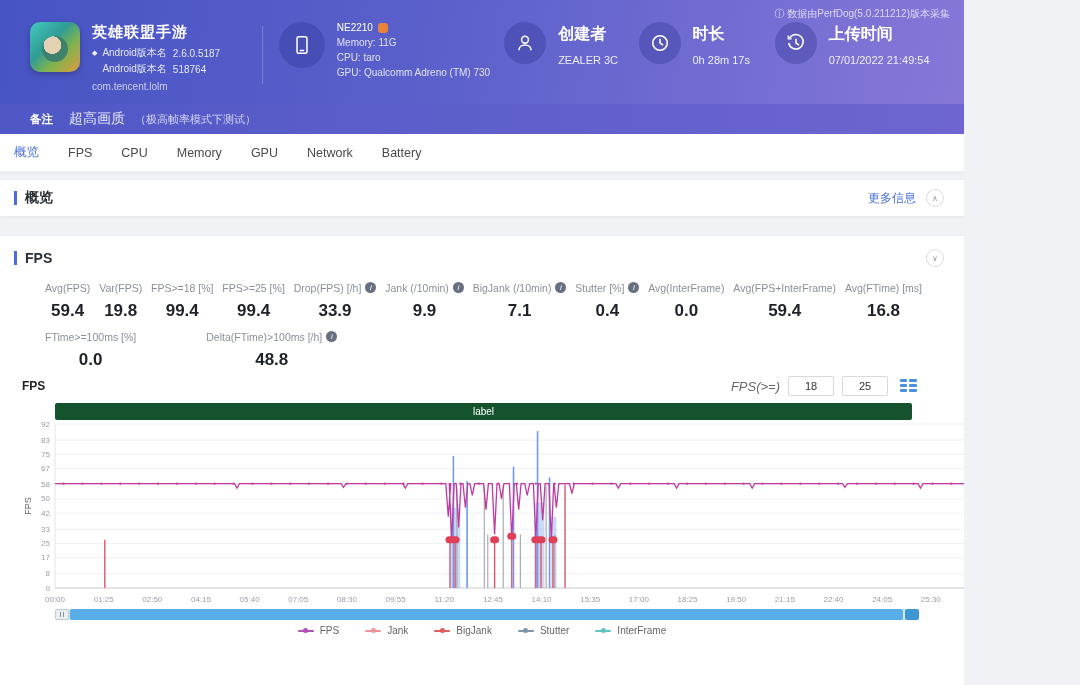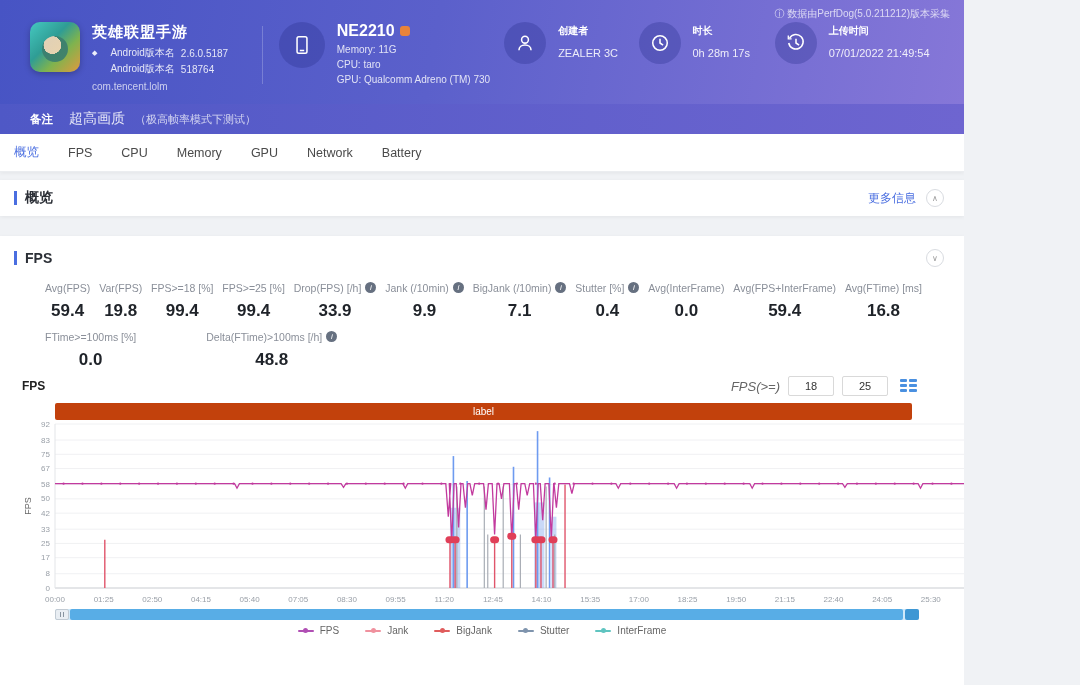--- a/index.html
+++ b/index.html
@@ -15,33 +15,33 @@
   .g-app { width:262px; }
   .app-icon { width:50px; height:50px; border-radius:10px; flex:none;
               background:linear-gradient(135deg,#45c8c0 0%,#2f9d95 40%,#7fb34e 65%,#e09a3e 100%);
               box-shadow:0 2px 6px rgba(0,0,0,0.25); position:relative; overflow:hidden; }
   .app-icon::after{ content:""; position:absolute; left:12px; top:14px; width:26px; height:26px; border-radius:50%;
               background:radial-gradient(circle at 40% 35%, #f6d7b8 0 38%, #3a7d6e 39% 100%); opacity:.9; }
   .app-texts { margin-left:12px; padding-top:1px; }
   .app-title { font-size:15px; font-weight:bold; letter-spacing:1px; }
   .app-ver { font-size:10px; color:rgba(255,255,255,0.85); margin-top:4px; display:flex; align-items:center; }
   .app-ver .diamond { font-size:7px; margin-right:5px; color:rgba(255,255,255,0.9); }
-  .app-ver .vlabel { margin-right:6px;margin-left:8px; }
+  .app-ver .vlabel { margin-right:6px; }
   .app-pkg { font-size:10px; color:rgba(255,255,255,0.7); margin-top:5px; }
   .icirc { border-radius:50%; background:rgba(40,46,140,0.32); display:flex; align-items:center; justify-content:center; flex:none; }
   .g-device { width:254px; padding-left:16px; }
   .g-device .icirc { width:46px; height:46px; }
   .dev-texts { margin-left:12px; }
-  .dev-model { font-size:16px; font-weight:bold; display:flex; align-items:center; }
+  .dev-model { font-size:10px; font-weight:normal; display:flex; align-items:center; }
   .dev-badge { width:10px; height:10px; border-radius:3px; background:#e8833a; margin-left:5px; }
   .dev-line { font-size:10px; color:rgba(255,255,255,0.82); margin-top:4px; white-space:nowrap; }
   .g-meta { padding-left:14px; }
   .g-meta .icirc { width:42px; height:42px; }
   .meta-texts { margin-left:12px; padding-top:2px; }
-  .meta-label { font-size:10px; font-weight:bold; }
+  .meta-label { font-size:16px; font-weight:bold; }
   .meta-value { font-size:11px; color:rgba(255,255,255,0.88); margin-top:9px; }
   .g-creator { width:150px; } .g-duration { width:152px; } .g-upload { width:228px; }
 
   
   .remark { height:30px; background:linear-gradient(90deg,#4f58c6,#6e65d0); display:flex; align-items:center;
             padding-left:30px; color:#fff; }
   .remark-label { font-size:11.5px; font-weight:bold; margin-right:16px; }
   .remark-tag { font-size:14px; color:rgba(255,255,255,0.85); margin-right:10px; }
   .remark-text { font-size:11px; color:rgba(255,255,255,0.72); }
 
@@ -77,21 +77,21 @@
   .chart-fps-label { font-size:12px; font-weight:bold; color:#222; margin-left:22px; }
   .ctrl-right { margin-left:auto; margin-right:46px; display:flex; align-items:center; }
   .ctrl-right .cl { font-size:13px; color:#666; margin-right:8px;font-style:italic; }
   .thr-input { width:46px; height:20px; border:1px solid #d9d9d9; border-radius:2px; text-align:center; font-size:11px;
                color:#333; margin-right:8px; font-family:"Liberation Sans",sans-serif; }
   .table-icon { width:18px; height:14px; display:grid; grid-template-columns:7px 8px; grid-template-rows:3px 3px 3px;
                 gap:2px 2px; margin-left:4px; cursor:pointer; }
   .table-icon i { background:#4a90e0; border-radius:1px; }
 
   
-  .band { margin:5px 52px 0 55px; height:17px; background:#c2410c; border-radius:2px; display:flex; align-items:center;
+  .band { margin:5px 52px 0 55px; height:17px; background:#14532d; border-radius:2px; display:flex; align-items:center;
           justify-content:center; color:#fff; font-size:10px; }
   #fps-chart { display:block; margin:2px 0 0 22px; }
 
   
   .hscroll { margin:1px 45px 0 55px; height:11px; background:#cfe9fa; border-radius:2px; position:relative; }
   .hs-left { position:absolute; left:0; top:0; width:14px; height:11px; background:#e9eef3; border:1px solid #c2cbd4;
              border-radius:2px; display:flex; align-items:center; justify-content:center; cursor:grab; }
   .hs-left i { width:1px; height:5px; background:#8894a0; margin:0 1px; display:block; }
   .hs-bar { position:absolute; left:15px; right:16px; top:0; height:11px; background:#58ade6; border-radius:2px; cursor:grab; }
   .hs-right { position:absolute; right:0; top:0; width:14px; height:11px; background:#3e97d4; border-radius:2px; cursor:pointer; }

